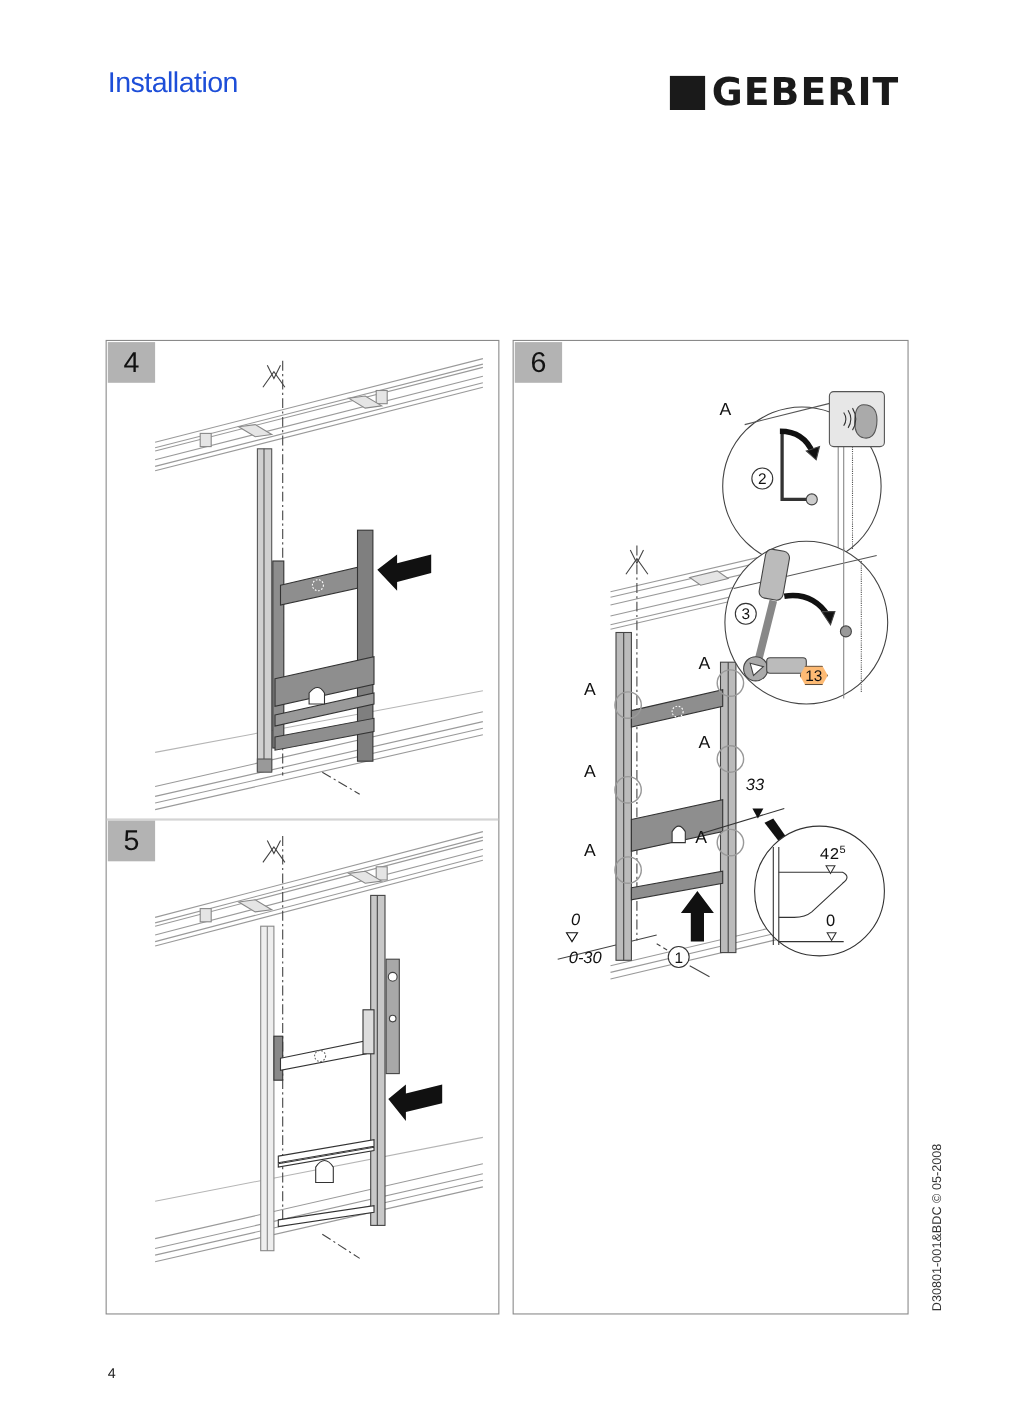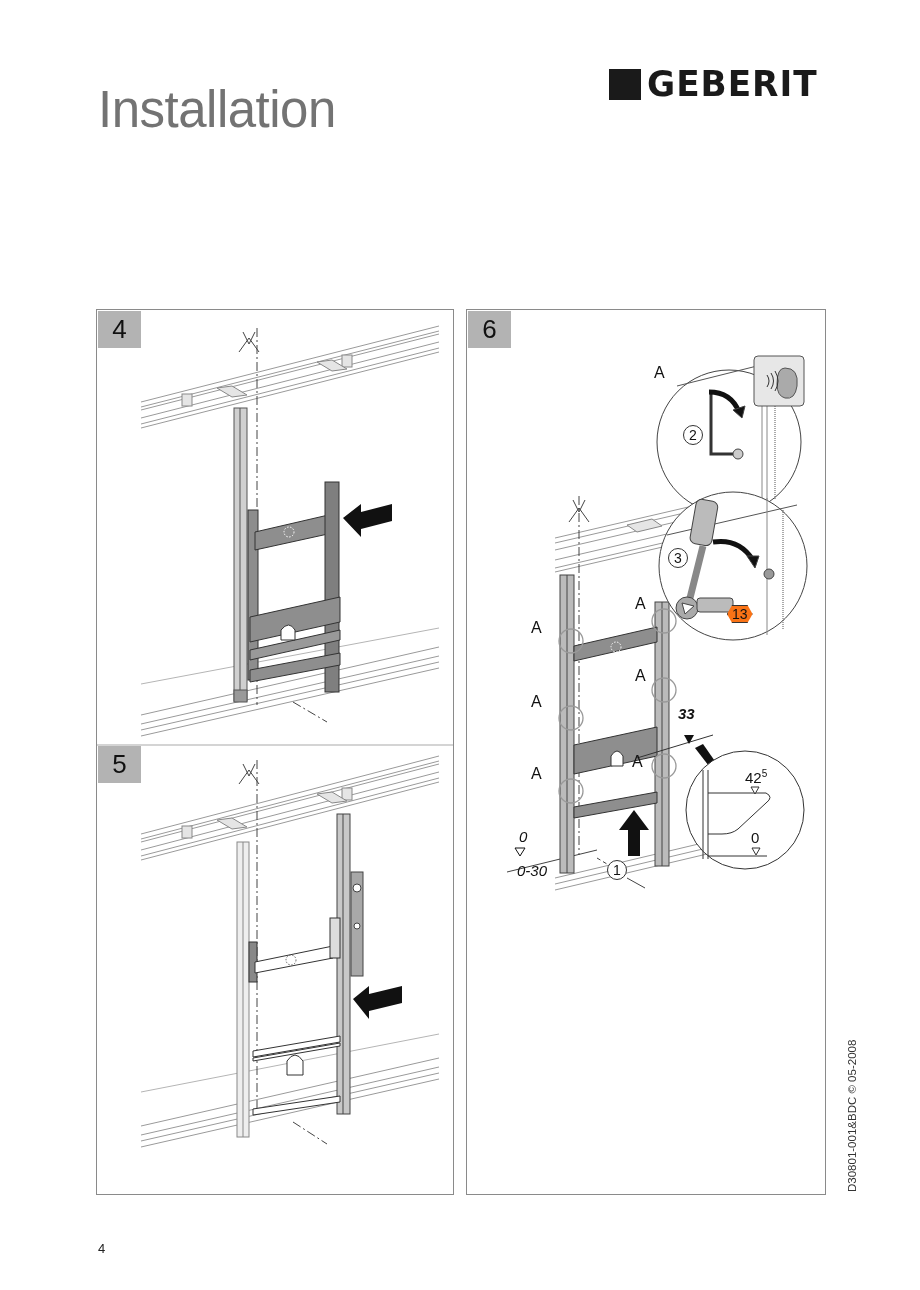--- a/index.html
+++ b/index.html
@@ -1,17 +1,17 @@
 <!DOCTYPE html>
 <html><head>
 <meta charset="utf-8">
 <style>
   html,body{margin:0;padding:0;background:#fff;}
   body{width:920px;height:1290px;position:relative;overflow:hidden;font-family:"Liberation Sans",sans-serif;color:#111;}
-  .title{position:absolute;left:98px;top:60px;font-size:51px;font-weight:normal;letter-spacing:-0.5px;color:#737373;margin-top:20px;}
+  .title{position:absolute;left:98px;top:60px;font-size:26px;font-weight:normal;letter-spacing:-0.5px;color:#1d4ed8;}
   .logo{position:absolute;left:609px;top:68px;height:32px;display:flex;align-items:center;text-align:center;}
   .logo-square{width:32px;height:31px;background:#1a1a1a;margin-right:6px;}
   .logo-text{font-family:"DejaVu Sans",sans-serif;font-weight:bold;font-size:35px;letter-spacing:1px;color:#1a1a1a;line-height:32px;transform:scaleX(0.98);transform-origin:left center;}
   .panel{position:absolute;border:1.5px solid #8a8a8a;background:#fff;box-sizing:border-box;}
   .panel-left{left:96px;top:309px;width:358px;height:886px;}
   .panel-right{left:466px;top:309px;width:360px;height:886px;}
   .divider{position:absolute;left:0;right:0;top:434px;height:2px;background:#d4d4d4;}
   .step-badge{position:absolute;width:43px;height:37px;background:#b3b3b3;font-size:26px;color:#111;display:flex;align-items:center;justify-content:center;font-family:"Liberation Sans",sans-serif;}
   .illus{position:absolute;left:0;top:0;}
   .docref{position:absolute;left:846px;top:1192px;transform-origin:left top;transform:rotate(-90deg);font-size:11.5px;color:#333;white-space:nowrap;}
@@ -254,23 +254,23 @@
   <div class="lbl" style="left:168px;top:285px;">A</div>
   <div class="lbl" style="left:64px;top:383px;">A</div>
   <div class="lbl" style="left:168px;top:357px;">A</div>
   <div class="lbl" style="left:64px;top:455px;">A</div>
   <div class="lbl" style="left:165px;top:443px;">A</div>
 
   <div class="circnum" style="left:140px;top:550px;">1</div>
   <div class="circnum" style="left:216px;top:115px;">2</div>
   <div class="circnum" style="left:201px;top:238px;">3</div>
 
-  <div class="lbl" style="left:260px;top:295px;font-size:14px;border:1px solid #333;padding:0 4px;clip-path:polygon(20% 0,80% 0,100% 50%,80% 100%,20% 100%,0 50%);background:#f97316;">13</div>
+  <div class="lbl" style="left:260px;top:295px;font-size:14px;border:1px solid #333;padding:0 4px;clip-path:polygon(20% 0,80% 0,100% 50%,80% 100%,20% 100%,0 50%);background:#fdba74;">13</div>
 
   <div class="dim" style="left:52px;top:518px;">0</div>
   <div class="dim" style="left:50px;top:552px;">0-30</div>
-  <div class="dim" style="left:211px;top:395px;font-weight:bold;">33</div>
-  <div class="lbl" style="left:278px;top:458px;font-size:15px;"><span>42</span><sup style="font-size:10px">5</sup></div>
+  <div class="dim" style="left:211px;top:395px;">33</div>
+  <div class="lbl" style="left:278px;top:458px;font-size:15px;font-family:Liberation Mono, monospace;"><span>42</span><sup style="font-size:10px">5</sup></div>
   <div class="lbl" style="left:284px;top:519px;font-size:15px;">0</div>
 </div>
 
 <div class="docref">D30801-001&amp;BDC © 05-2008</div>
 <div class="pagenum">4</div>
 
 </body></html>

